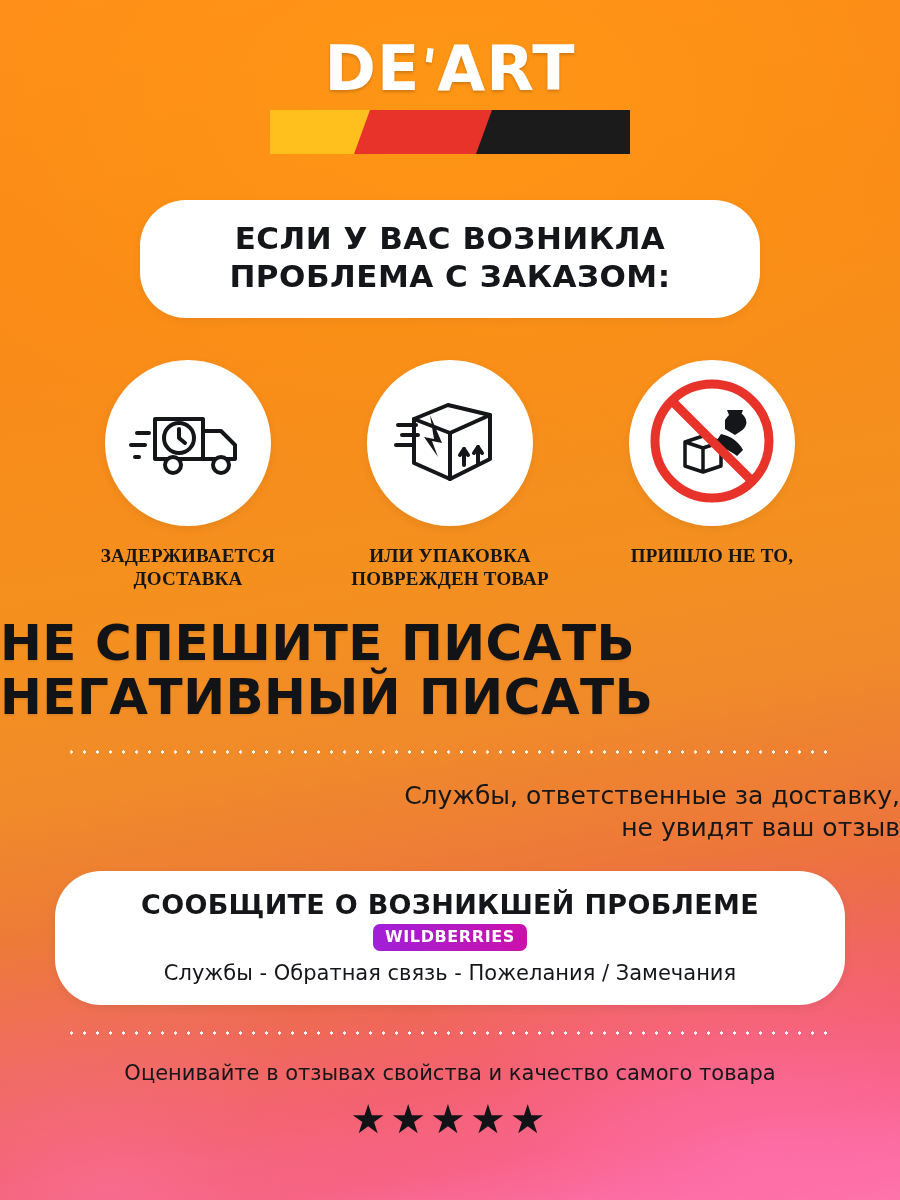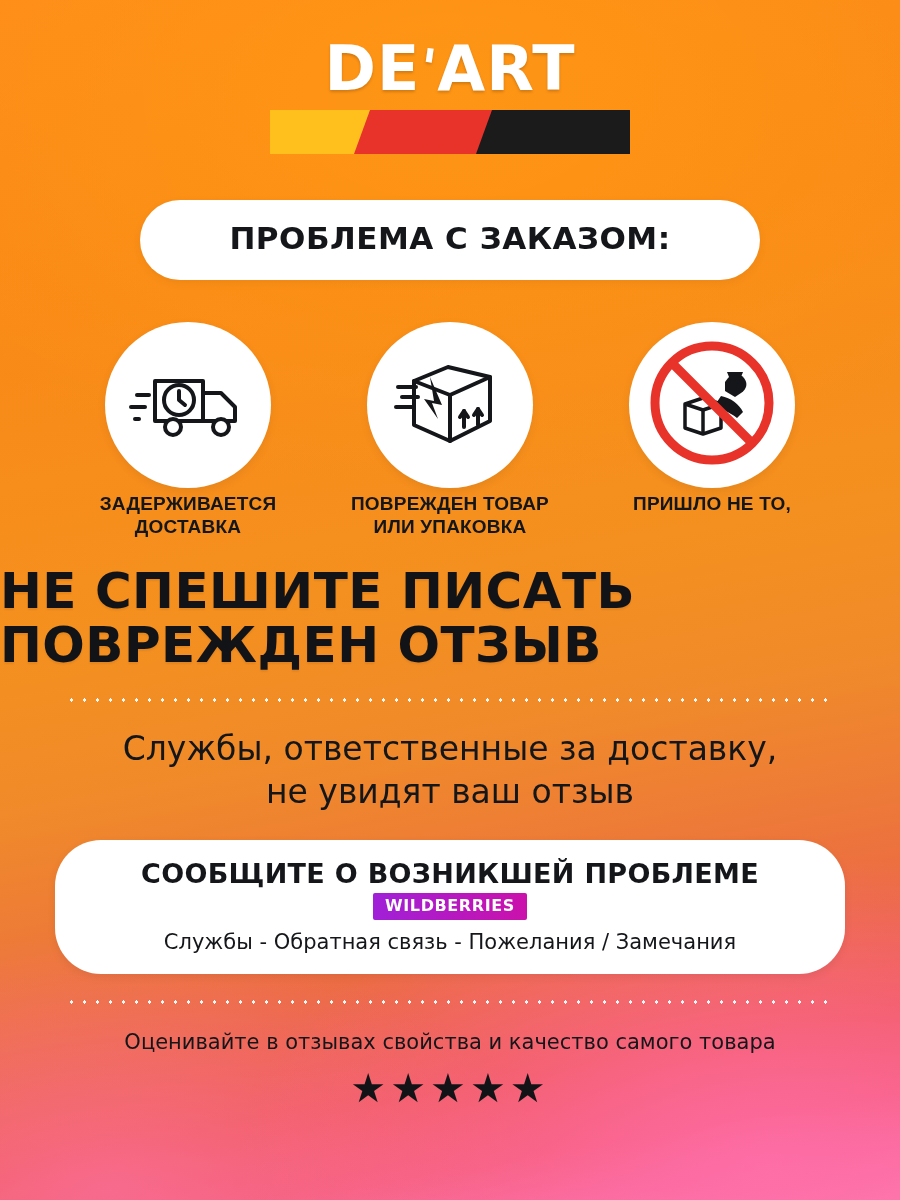--- a/index.html
+++ b/index.html
@@ -112,22 +112,22 @@
     height: 166px;
     margin: 0 auto;
     background: #ffffff;
     border-radius: 50%;
     display: flex;
     align-items: center;
     justify-content: center;
     box-shadow: 0 3px 10px rgba(0,0,0,0.07);
   }
   .icon-caption {
-    margin-top: 4px;
-    font-family: Liberation Sans, sans-serif;
+    margin-top: 18px;
+    font-family: Liberation Serif, serif;
     font-weight: bold;
     font-size: 19px;
     line-height: 1.22;
     color: #14161a;
     letter-spacing: 0.2px;
   }
 
   
   .bigline {
     margin-top: 26px;
@@ -146,23 +146,23 @@
     height: 4px;
     margin: 26px auto;
     background-image: radial-gradient(circle, #ffffff 1.6px, rgba(255,255,255,0) 1.8px);
     background-size: 13px 4px;
     background-repeat: repeat-x;
     opacity: 0.95;
   }
 
   
   .subtext {
-    text-align: center;
-    font-family: "DejaVu Sans", sans-serif;
-    font-size: 33px;
+    text-align: right;
+    font-family: "DejaVu Sans", sans-serif;
+    font-size: 25px;
     font-weight: normal;
     line-height: 1.3;
     color: #14161a;
   }
 
   
   .card {
     width: 790px;
     margin: 26px auto 0;
     background: #ffffff;
@@ -191,21 +191,21 @@
     letter-spacing: 0.3px;
   }
   .wb-badge {
     display: inline-block;
     background: linear-gradient(90deg, #a020d8 0%, #cb11ab 100%);
     color: #ffffff;
     font-size: 16px;
     font-weight: bold;
     letter-spacing: 0.6px;
     padding: 5px 12px 6px;
-    border-radius: 2px;
+    border-radius: 7px;
     line-height: 1;
   }
   .card-l3 {
     margin-top: 10px;
     font-family: "DejaVu Sans", sans-serif;
     font-size: 21px;
     color: #14161a;
   }
 
   
@@ -232,20 +232,21 @@
   <div class="logo-block">
     <div class="logo-word"><span>DE</span><span class="apos">'</span><span>ART</span></div>
     <div class="logo-flag">
       <i class="flag-y"></i>
       <i class="flag-r"></i>
       <i class="flag-k"></i>
     </div>
   </div>
 
   <div class="pill">
+    <div class="pill-line">ЕСЛИ У ВАС ВОЗНИКЛА</div>
     <div class="pill-line">ПРОБЛЕМА С ЗАКАЗОМ:</div>
   </div>
 
   <div class="icons">
 
     <div class="icon-col">
       <div class="icon-circle">
         <span>
           <svg width="118" height="80" viewBox="0 0 118 80" fill="none" stroke="#14161a" stroke-width="4" stroke-linecap="round" stroke-linejoin="round">
             <path d="M6 56 H10"></path>
@@ -278,22 +279,22 @@
             <path d="M8 40 H24"></path>
             <path d="M2 50 H18"></path>
             <path d="M66 60 L70 54 L74 60"></path>
             <path d="M70 54 V70"></path>
             <path d="M80 58 L84 52 L88 58"></path>
             <path d="M84 52 V68"></path>
           </svg>
         </span>
       </div>
       <div class="icon-caption">
+        <div>ИЛИ УПАКОВКА</div>
         <div>ПОВРЕЖДЕН ТОВАР</div>
-        <div>ИЛИ УПАКОВКА</div>
       </div>
     </div>
 
     <div class="icon-col">
       <div class="icon-circle">
         <span>
           <svg width="130" height="130" viewBox="0 0 130 130" fill="none">
             <g stroke="#14161a" stroke-width="3.5" fill="none" stroke-linejoin="round">
               <path d="M38 66 L56 60 L74 66 L74 90 L56 96 L38 90 Z"></path>
               <path d="M38 66 L56 72 L74 66"></path>
@@ -311,21 +312,21 @@
       </div>
       <div class="icon-caption">
         <div>ПРИШЛО НЕ ТО,</div>
       </div>
     </div>
 
   </div>
 
   <div class="bigline">
     <div>НЕ СПЕШИТЕ ПИСАТЬ</div>
-    <div>ПОВРЕЖДЕН ОТЗЫВ</div>
+    <div>НЕГАТИВНЫЙ ПИСАТЬ</div>
   </div>
 
   <div class="dots"></div>
 
   <div class="subtext">
     <div>Службы, ответственные за доставку,</div>
     <div>не увидят ваш отзыв</div>
   </div>
 
   <div class="card">

